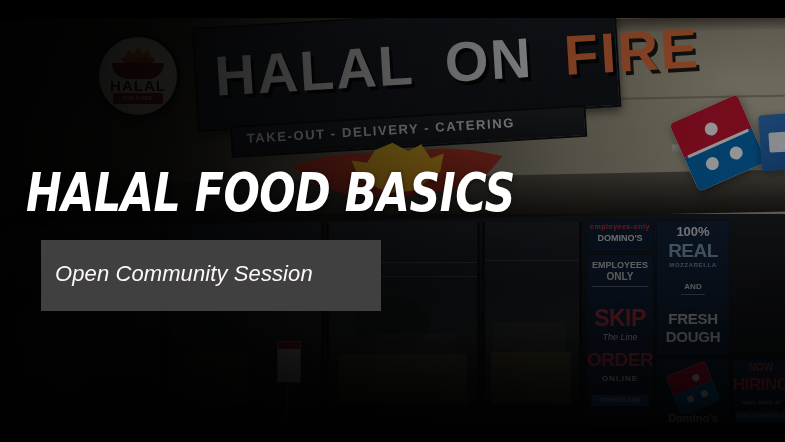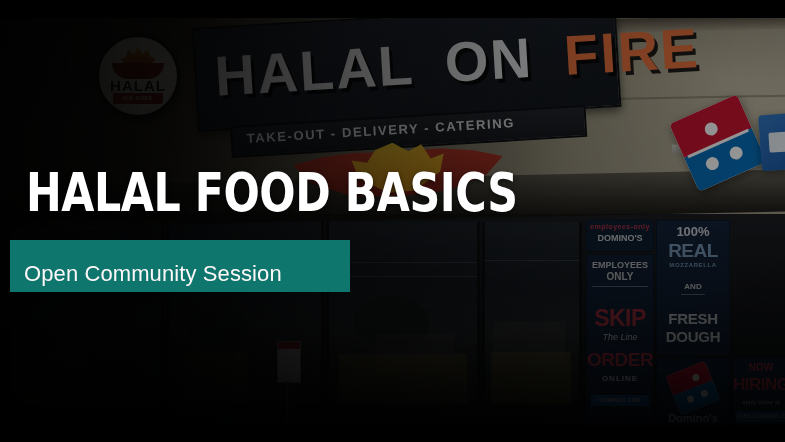--- a/index.html
+++ b/index.html
@@ -152,31 +152,31 @@
 
   
   .shade{position:absolute;left:0;top:0;width:785px;height:407px;pointer-events:none;}
   .shade.global{background:rgba(6,6,8,.42);}
   .shade.left{background:linear-gradient(90deg,rgba(0,0,0,.93) 0%,rgba(0,0,0,.80) 22%,
                                           rgba(0,0,0,.42) 46%,rgba(0,0,0,.10) 72%,rgba(0,0,0,0) 100%);}
   .shade.bottom{background:linear-gradient(180deg,rgba(0,0,0,0) 40%,rgba(0,0,0,.45) 72%,rgba(0,0,0,.88) 100%);}
   .shade.vig{background:radial-gradient(ellipse 105% 95% at 62% 38%,rgba(0,0,0,0) 38%,rgba(0,0,0,.55) 100%);}
 
   
-  #overlay{position:absolute;left:0;top:0;width:785px;height:442px;z-index:30;}
+  #overlay{position:absolute;left:0;top:0;width:785px;height:442px;z-index:30;font-style:italic;}
 
   #title{position:absolute;left:26px;top:166px;
          font-family:"Liberation Sans Narrow","DejaVu Sans Condensed","Liberation Sans",sans-serif;
          font-weight:bold;font-size:54px;line-height:54px;letter-spacing:-0.5px;
          color:#ffffff;white-space:nowrap;
          transform:scaleX(.88);transform-origin:left center;
          text-shadow:0 2px 6px rgba(0,0,0,.55);}
 
-  #cta{position:absolute;left:10px;top:240px;width:340px;height:52px;
-       background:#0f766e;}
+  #cta{position:absolute;left:41px;top:240px;width:340px;height:71px;
+       background:#404040;}
   #cta .label{position:absolute;left:14px;top:21px;right:10px;
        color:#fdf7f8;font-size:22px;font-weight:normal;letter-spacing:.1px;white-space:nowrap;}
 </style>
 </head>
 <body>
 
 <div id="hero">
 
   <div id="photo">
 

